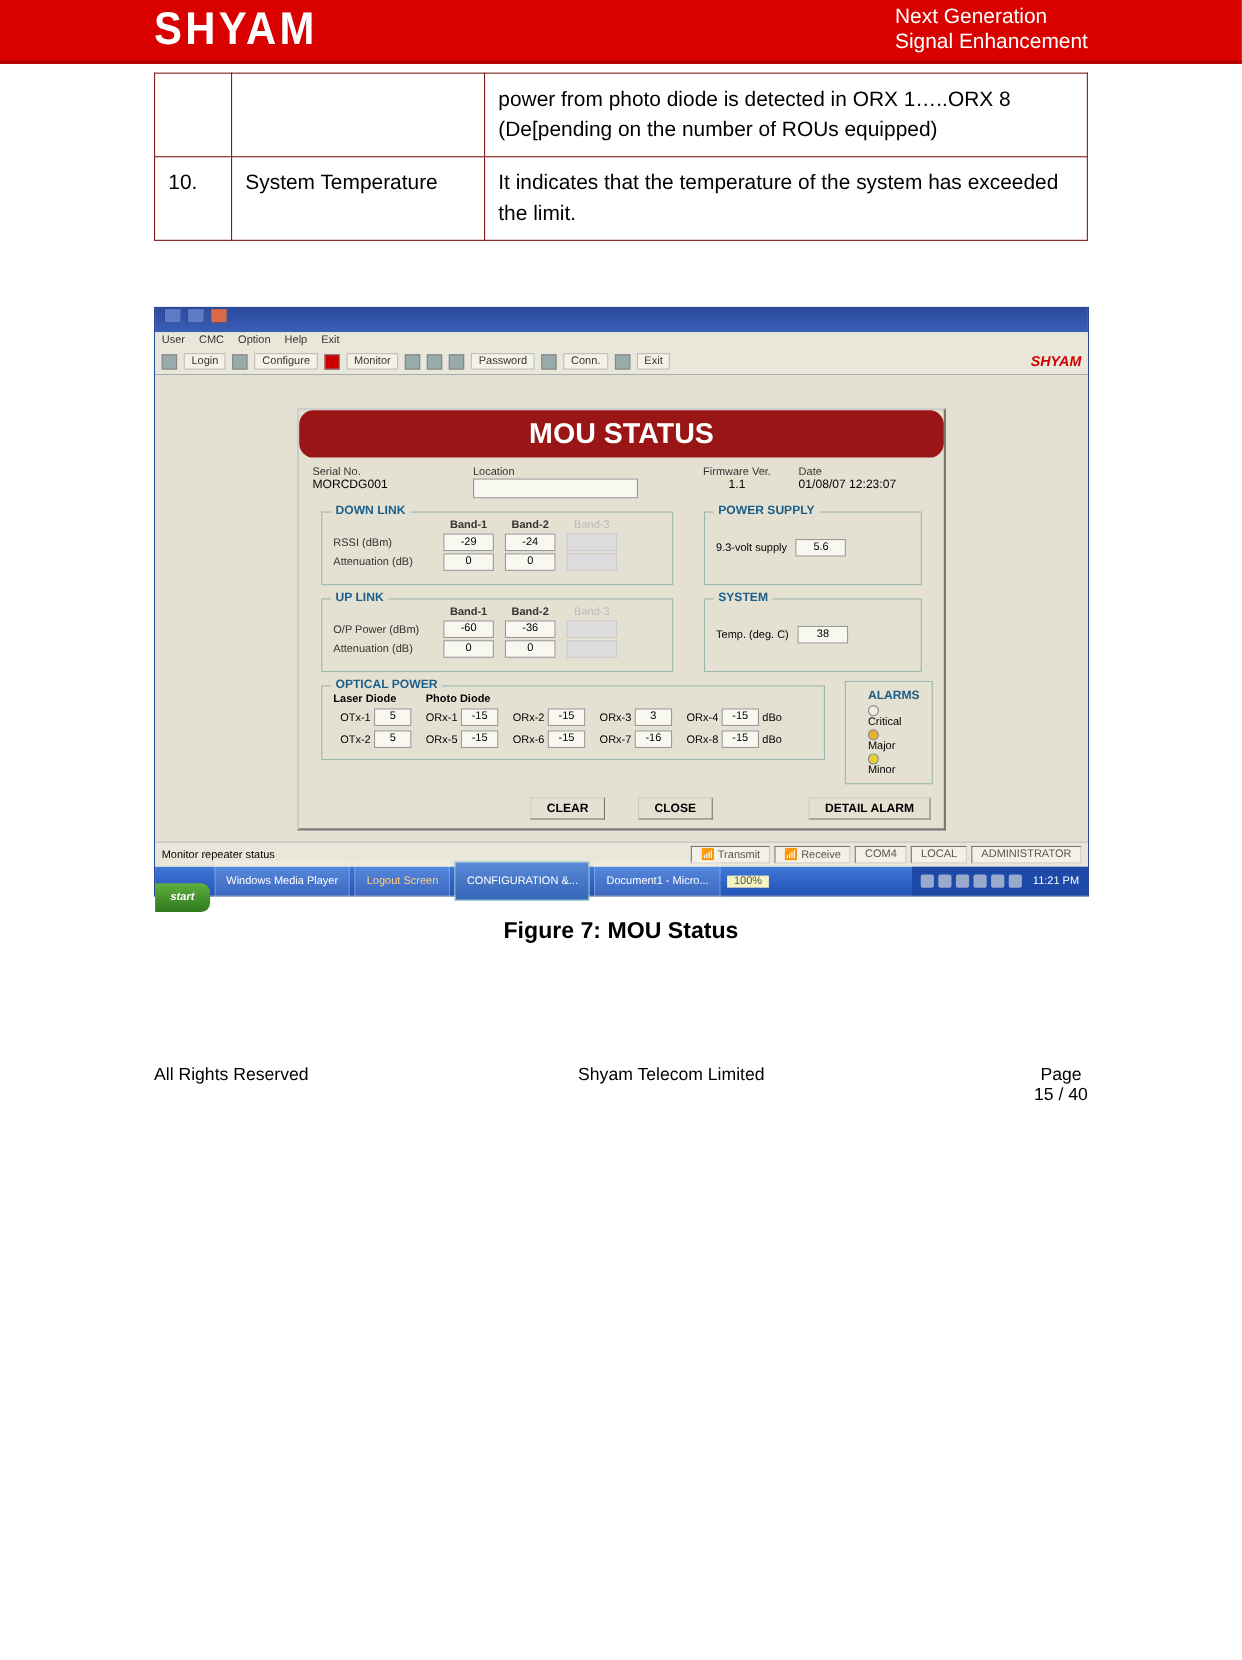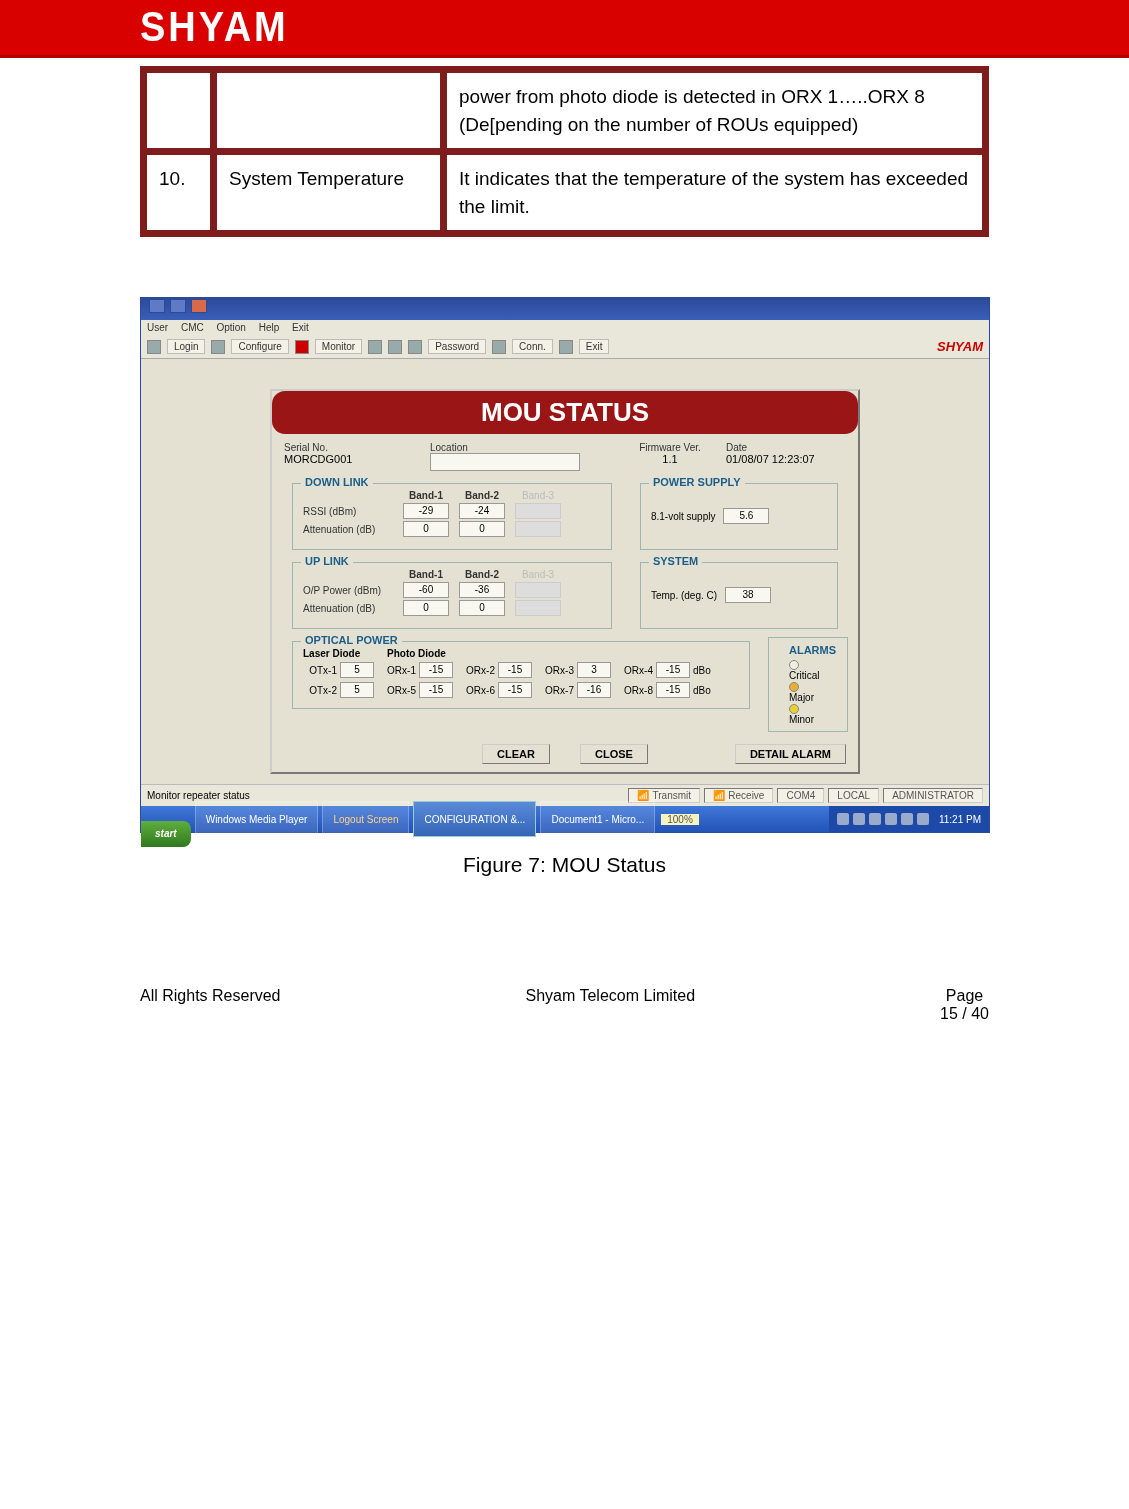--- a/index.html
+++ b/index.html
@@ -35,21 +35,21 @@
   }
   .page-body {
     padding: 8px 140px 40px 140px;
   }
   table.alarm-table {
     border-collapse: collapse;
     width: 100%;
     margin-bottom: 60px;
   }
   table.alarm-table td {
-    border: 7px solid #7f1d1d;
+    border: 1px solid #7f1d1d;
     padding: 10px 12px;
     font-size: 19px;
     vertical-align: top;
     line-height: 1.45;
   }
   .col-num { width: 70px; }
   .col-name { width: 230px; }
 
   
   .embedded-window {
@@ -209,33 +209,37 @@
   .task-item.orange { color:#ffd080;}
   .tray {
     margin-left:auto; background:#1d4aa8; height:26px; padding:0 8px;
     display:flex; align-items:center; gap:4px;
   }
   .tray-ico { width:12px; height:12px; background:#9ac; border-radius:2px;}
   .trans-badge {
     background:#f5f3c0; color:#555; padding:0 6px; margin-left:6px;
   }
   .figure-caption {
-    text-align:center; font-weight:normal; font-size:21px; margin:18px 0 60px 0;
+    text-align:center; font-weight:bold; font-size:21px; margin:18px 0 60px 0;
   }
   .footer {
     display:flex; justify-content:space-between; padding:10px 140px 30px 140px;
     font-size:16px;
   }
   .footer .pg { text-align:center; }
 </style>
 </head>
 <body>
 
 <div class="header-bar">
   <div class="logo">SHYAM</div>
+  <div class="tagline">
+    <div>Next Generation</div>
+    <div>Signal Enhancement</div>
+  </div>
 </div>
 
 <div class="page-body">
 
   <table class="alarm-table">
     <tbody>
         <tr>
       <td class="col-num"></td>
       <td class="col-name"></td>
       <td>power from photo diode is detected in ORX 1…..ORX 8 (De[pending on the number of ROUs equipped)</td>
@@ -323,21 +327,21 @@
             <div class="band-row">
               <span class="rlabel">Attenuation (dB)</span>
               <span class="val-box">0</span>
               <span class="val-box">0</span>
               <span class="val-box empty"></span>
             </div>
           </div>
           <div class="fieldset right">
             <span class="legend">POWER SUPPLY</span>
             <div class="power-line">
-              <span>8.1-volt supply</span>
+              <span>9.3-volt supply</span>
               <span class="val-box">5.6</span>
             </div>
           </div>
         </div>
 
         <div class="two-col">
           <div class="fieldset left">
             <span class="legend">UP LINK</span>
             <div class="band-head">
               <span>Band-1</span>

